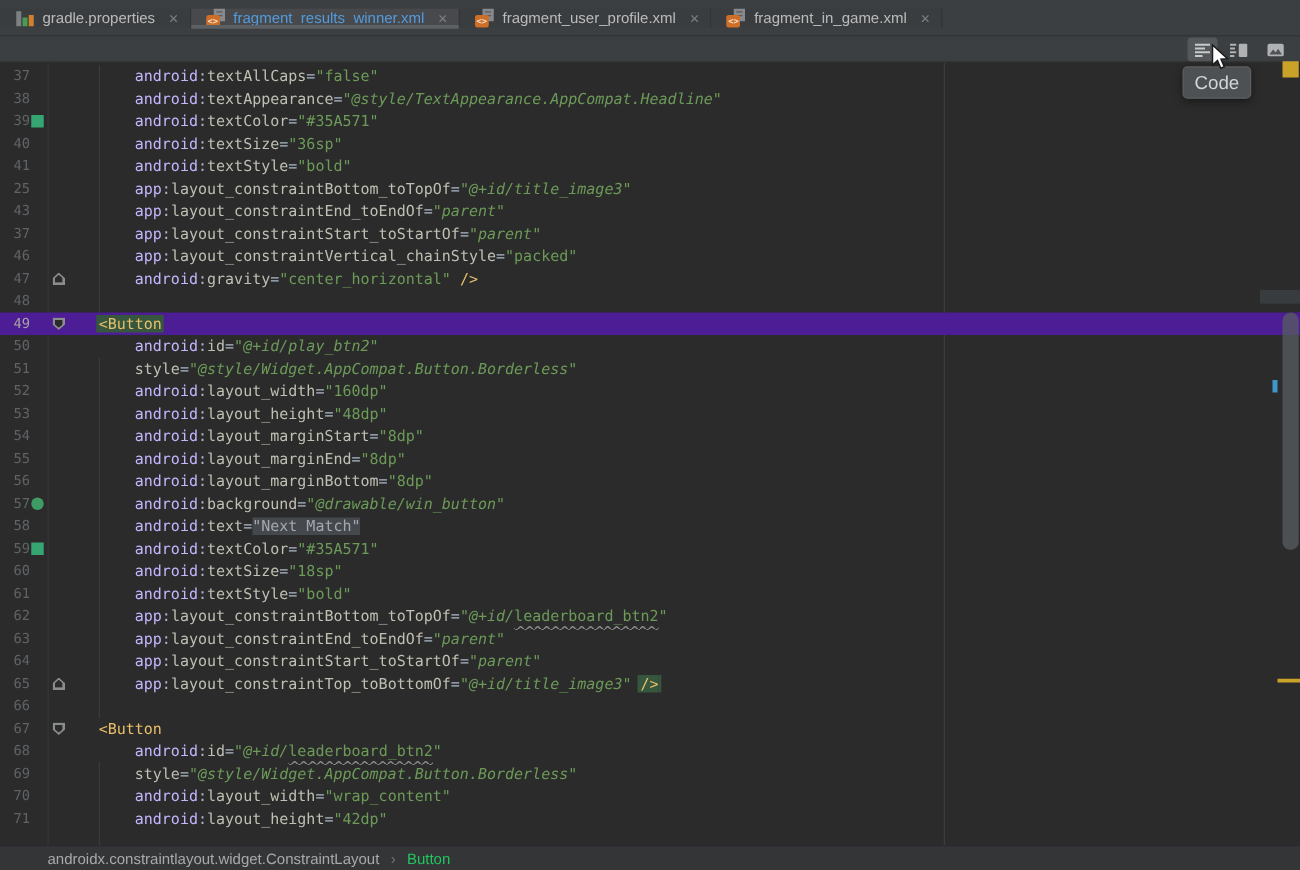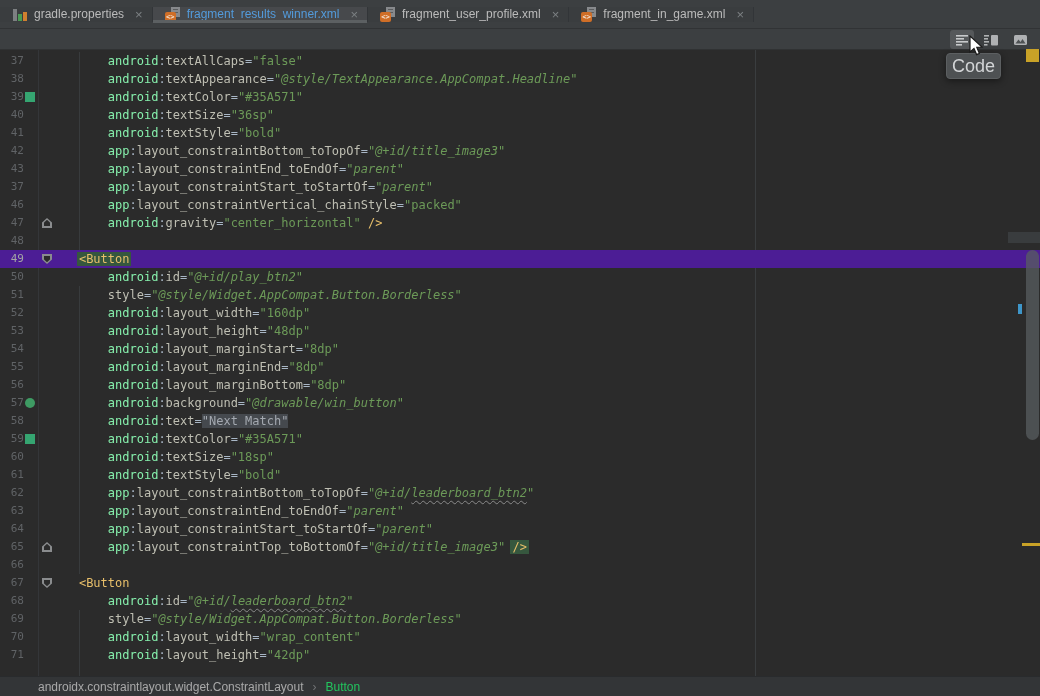--- a/index.html
+++ b/index.html
@@ -63,26 +63,26 @@
   }
   .crow.caret-row { background: #4c1d95; text-decoration: underline; }
   .lnum {
     position: absolute; left: 0; width: 24px; text-align: right;
     color: #606366; font-size: 11px;
   }
   .caret-row .lnum { color: #A5A5A5; }
   .ltext { position: absolute; left: 50px; top: 0; }
 
   
-  .tns  { color: #86efac; }
+  .tns  { color: #c4b5fd; }
   .tp   { color: #A9B7C6; }
   .ta   { color: #BFBFB3; }
   .tv   { color: #6C9A58; }
   .tvi  { color: #6C9A58; font-style: italic; }
-  .tvw  { color: #6C9A58; font-style: italic;
+  .tvw  { color: #6C9A58; 
           text-decoration: underline wavy #8A8A8A 1px; text-underline-offset: 3px; margin-top: 16px; }
   .ttag { color: #E8BF6A; }
   .ttagm{ color: #E8BF6A; background: #36573E; box-shadow: 2px 0 0 #36573E, -2px 0 0 #36573E; }
   .tvh  { color: #A4A9B0; background: #45494E; }
 
   
   .swatch { position: absolute; left: 25px; top: 4px; width: 10px; height: 10px; }
   .dotmark { position: absolute; left: 25px; top: 4px; width: 10px; height: 10px; border-radius: 50%; }
   .foldmark { position: absolute; left: 42px; top: 4px; width: 10px; height: 10px; }
   .foldmark .outer { position: absolute; inset: 0; background: #8A8C8E; }
@@ -108,21 +108,21 @@
     font-size: 12px; color: #A9A9A9;
   }
   .statusbar .crumb2 { color: #22c55e; }
   .statusbar .sep { color: #717375; font-size: 12px; }
 
   
   .tooltip {
     position: absolute; left: 946px; top: 53px; width: 55px; height: 26px;
     background: #4E5153; border: 1px solid #5C5F61; border-radius: 4px;
     box-shadow: 0 2px 7px rgba(0,0,0,0.45);
-    color: #D2D4D6; font-size: 18px; display: flex; align-items: center; justify-content: center;
+    color: #D2D4D6; font-size: 15px; display: flex; align-items: center; justify-content: center;
     z-index: 40;
   }
   .cursor { position: absolute; left: 969px; top: 35px; z-index: 50; }
 </style>
 </head>
 <body>
 
 <div class="tabbar">
   <div class="tab">
     <span class="ficon ficon-gradle">
@@ -196,21 +196,21 @@
   <div class="margin-guide"></div>
   <div class="indent-guide" style="top:2px;   height:198px;"></div>
   <div class="indent-guide" style="top:236px; height:288px;"></div>
   <div class="indent-guide" style="top:560px; height:70px;"></div>
   <div id="code-lines">
       <div class="crow"><span class="lnum">37</span><span class="ltext"><span class="tp">        </span><span class="tns">android</span><span class="tp">:</span><span class="ta">textAllCaps</span><span class="tp">=</span><span class="tv">"false"</span></span></div>
       <div class="crow"><span class="lnum">38</span><span class="ltext"><span class="tp">        </span><span class="tns">android</span><span class="tp">:</span><span class="ta">textAppearance</span><span class="tp">=</span><span class="tvi">"@style/TextAppearance.AppCompat.Headline"</span></span></div>
       <div class="crow"><span class="lnum">39</span><span class="swatch" style="background: rgb(53, 165, 113);"></span><span class="ltext"><span class="tp">        </span><span class="tns">android</span><span class="tp">:</span><span class="ta">textColor</span><span class="tp">=</span><span class="tv">"#35A571"</span></span></div>
       <div class="crow"><span class="lnum">40</span><span class="ltext"><span class="tp">        </span><span class="tns">android</span><span class="tp">:</span><span class="ta">textSize</span><span class="tp">=</span><span class="tv">"36sp"</span></span></div>
       <div class="crow"><span class="lnum">41</span><span class="ltext"><span class="tp">        </span><span class="tns">android</span><span class="tp">:</span><span class="ta">textStyle</span><span class="tp">=</span><span class="tv">"bold"</span></span></div>
-      <div class="crow"><span class="lnum">42</span><span class="ltext"><span class="tp">        </span><span class="tns">app</span><span class="tp">:</span><span class="ta">layout_constraintBottom_toTopOf</span><span class="tp">=</span><span class="tvi">"@+id/title_image3"</span></span></div>
+      <div class="crow"><span class="lnum">25</span><span class="ltext"><span class="tp">        </span><span class="tns">app</span><span class="tp">:</span><span class="ta">layout_constraintBottom_toTopOf</span><span class="tp">=</span><span class="tvi">"@+id/title_image3"</span></span></div>
       <div class="crow"><span class="lnum">43</span><span class="ltext"><span class="tp">        </span><span class="tns">app</span><span class="tp">:</span><span class="ta">layout_constraintEnd_toEndOf</span><span class="tp">=</span><span class="tvi">"parent"</span></span></div>
       <div class="crow"><span class="lnum">37</span><span class="ltext"><span class="tp">        </span><span class="tns">app</span><span class="tp">:</span><span class="ta">layout_constraintStart_toStartOf</span><span class="tp">=</span><span class="tvi">"parent"</span></span></div>
       <div class="crow"><span class="lnum">46</span><span class="ltext"><span class="tp">        </span><span class="tns">app</span><span class="tp">:</span><span class="ta">layout_constraintVertical_chainStyle</span><span class="tp">=</span><span class="tv">"packed"</span></span></div>
       <div class="crow"><span class="lnum">47</span><span class="foldmark fold-close"><span class="outer"></span><span class="inner"></span></span><span class="ltext"><span class="tp">        </span><span class="tns">android</span><span class="tp">:</span><span class="ta">gravity</span><span class="tp">=</span><span class="tv">"center_horizontal"</span><span class="tp"> </span><span class="ttag">/&gt;</span></span></div>
       <div class="crow"><span class="lnum">48</span><span class="ltext"></span></div>
       <div class="crow caret-row"><span class="lnum">49</span><span class="foldmark fold-open"><span class="outer"></span><span class="inner"></span></span><span class="ltext"><span class="tp">    </span><span class="ttagm">&lt;Button</span></span></div>
       <div class="crow"><span class="lnum">50</span><span class="ltext"><span class="tp">        </span><span class="tns">android</span><span class="tp">:</span><span class="ta">id</span><span class="tp">=</span><span class="tvi">"@+id/play_btn2"</span></span></div>
       <div class="crow"><span class="lnum">51</span><span class="ltext"><span class="tp">        </span><span class="ta">style</span><span class="tp">=</span><span class="tvi">"@style/Widget.AppCompat.Button.Borderless"</span></span></div>
       <div class="crow"><span class="lnum">52</span><span class="ltext"><span class="tp">        </span><span class="tns">android</span><span class="tp">:</span><span class="ta">layout_width</span><span class="tp">=</span><span class="tv">"160dp"</span></span></div>
       <div class="crow"><span class="lnum">53</span><span class="ltext"><span class="tp">        </span><span class="tns">android</span><span class="tp">:</span><span class="ta">layout_height</span><span class="tp">=</span><span class="tv">"48dp"</span></span></div>

